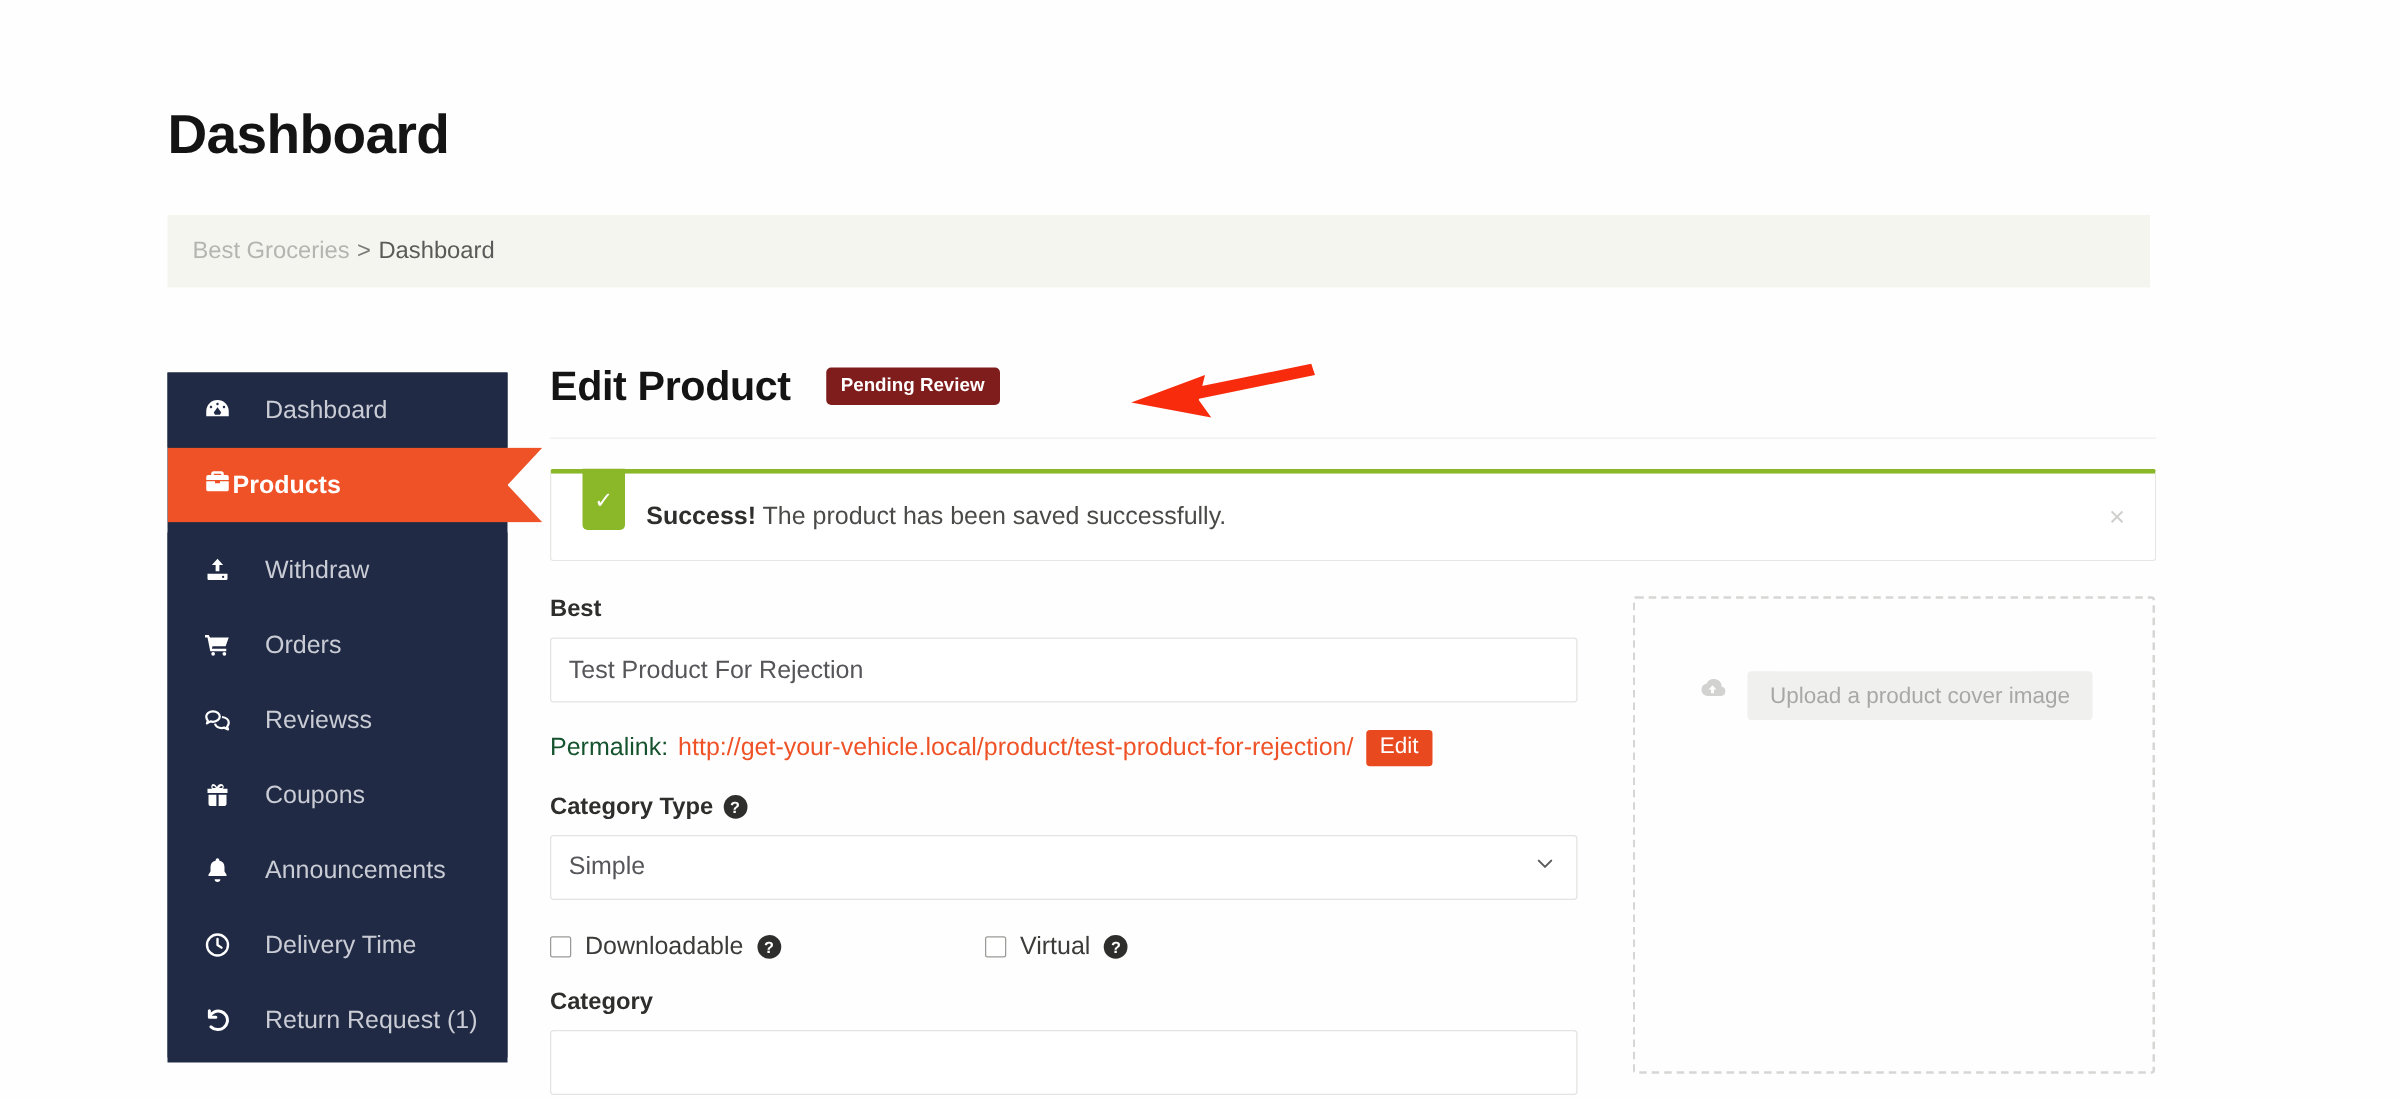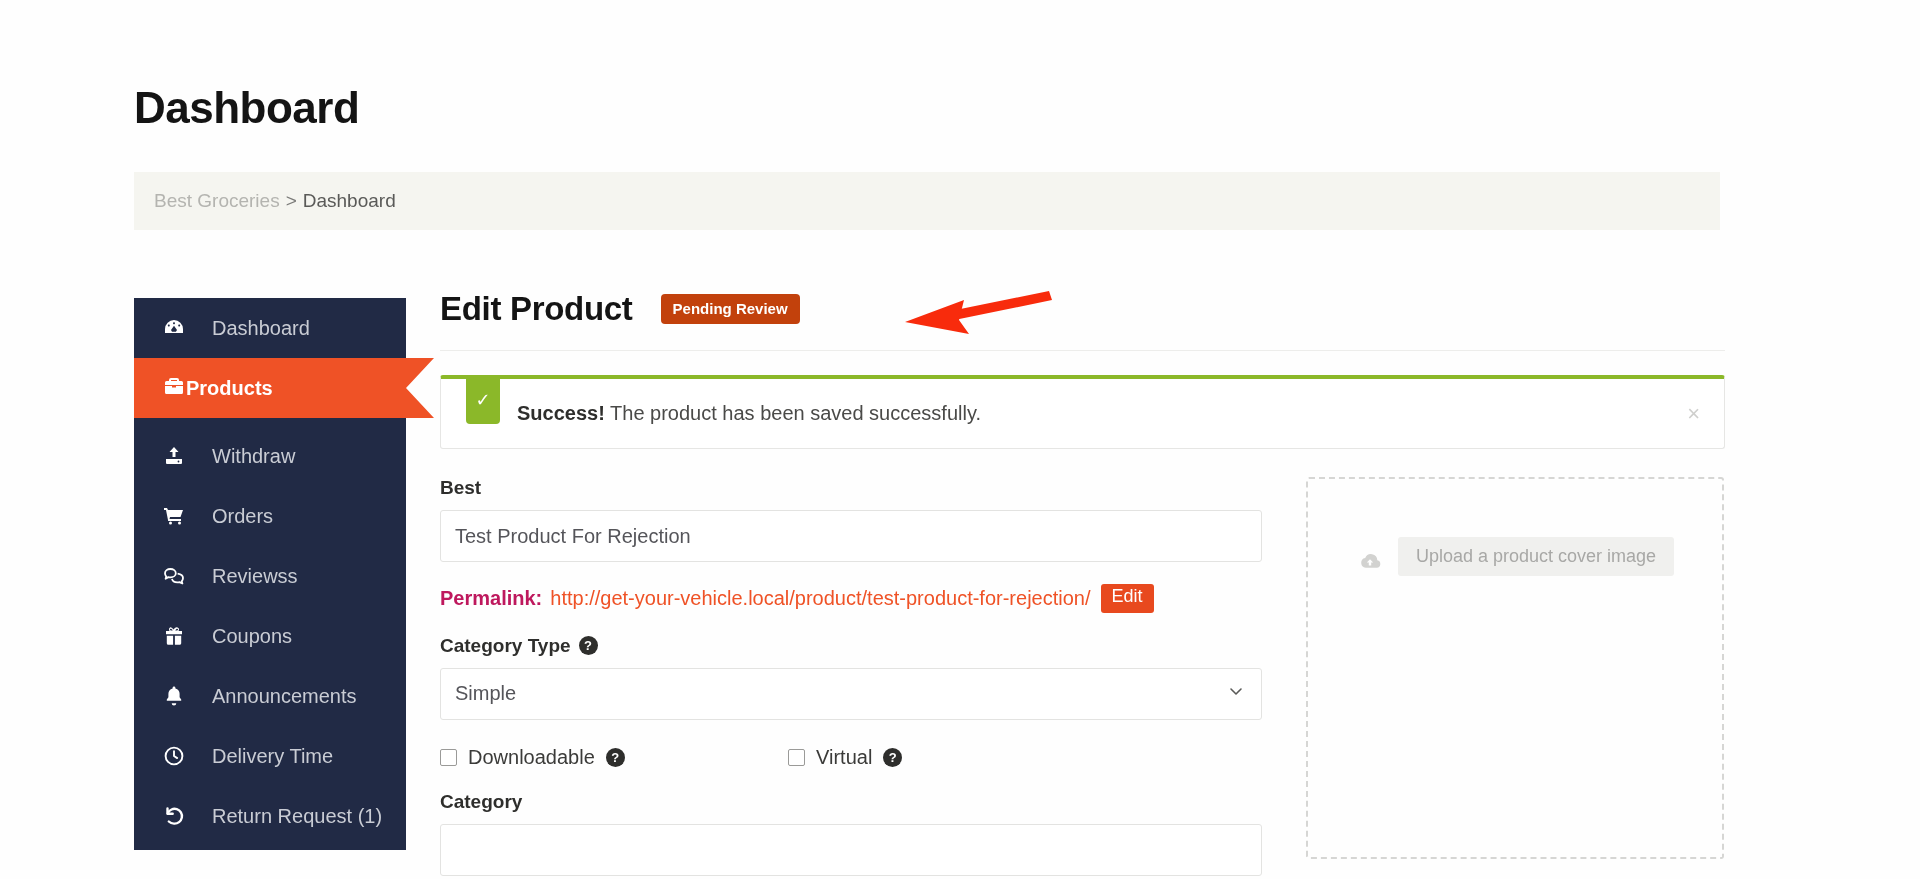--- a/index.html
+++ b/index.html
@@ -101,21 +101,21 @@
     padding-bottom: 22px;
     border-bottom: 1px solid #ededeb;
   }
   .main-title {
     font-size: 33px;
     font-weight: 800;
     color: #141414;
     letter-spacing: -0.3px;
   }
   .status-badge {
-    background: #c2410c;
+    background: #7f1d1d;
     color: #ffffff;
     font-size: 15px;
     font-weight: 700;
     padding: 7px 12px 8px;
     border-radius: 4px;
     line-height: 1;
   }
 
   
   .alert {
@@ -183,21 +183,21 @@
     color: #55555a;
   }
   .permalink-row {
     display: flex;
     align-items: center;
     gap: 0;
     margin-top: 22px;
     font-size: 20px;
     flex-wrap: wrap;
   }
-  .permalink-label { font-weight: 700; color: #be185d; margin-right: 8px; }
+  .permalink-label { font-weight: 400; color: #14532d; margin-right: 8px; }
   .permalink-url { color: #ef5226; }
   .permalink-edit {
     margin-left: 10px;
     background: #e8491e;
     color: #fff;
     font-size: 18px;
     padding: 2px 11px 5px;
     border-radius: 3px;
     line-height: 1.2;
   }
@@ -257,21 +257,21 @@
   
   .upload-zone {
     height: 382px;
     border: 2px dashed #d6d6d4;
     border-radius: 3px;
     display: flex;
     align-items: flex-start;
     justify-content: center;
     padding-top: 58px;
   }
-  .upload-inner { display: flex; align-items: flex-end; gap: 14px; }
+  .upload-inner { display: flex; align-items: flex-start; gap: 14px; }
   .upload-btn {
     background: #f0f0ee;
     color: #a8a8a6;
     font-size: 18px;
     padding: 9px 18px;
     border-radius: 3px;
   }
   .cloud-icon { color: #d2d2d0; display: flex; }
 
   

